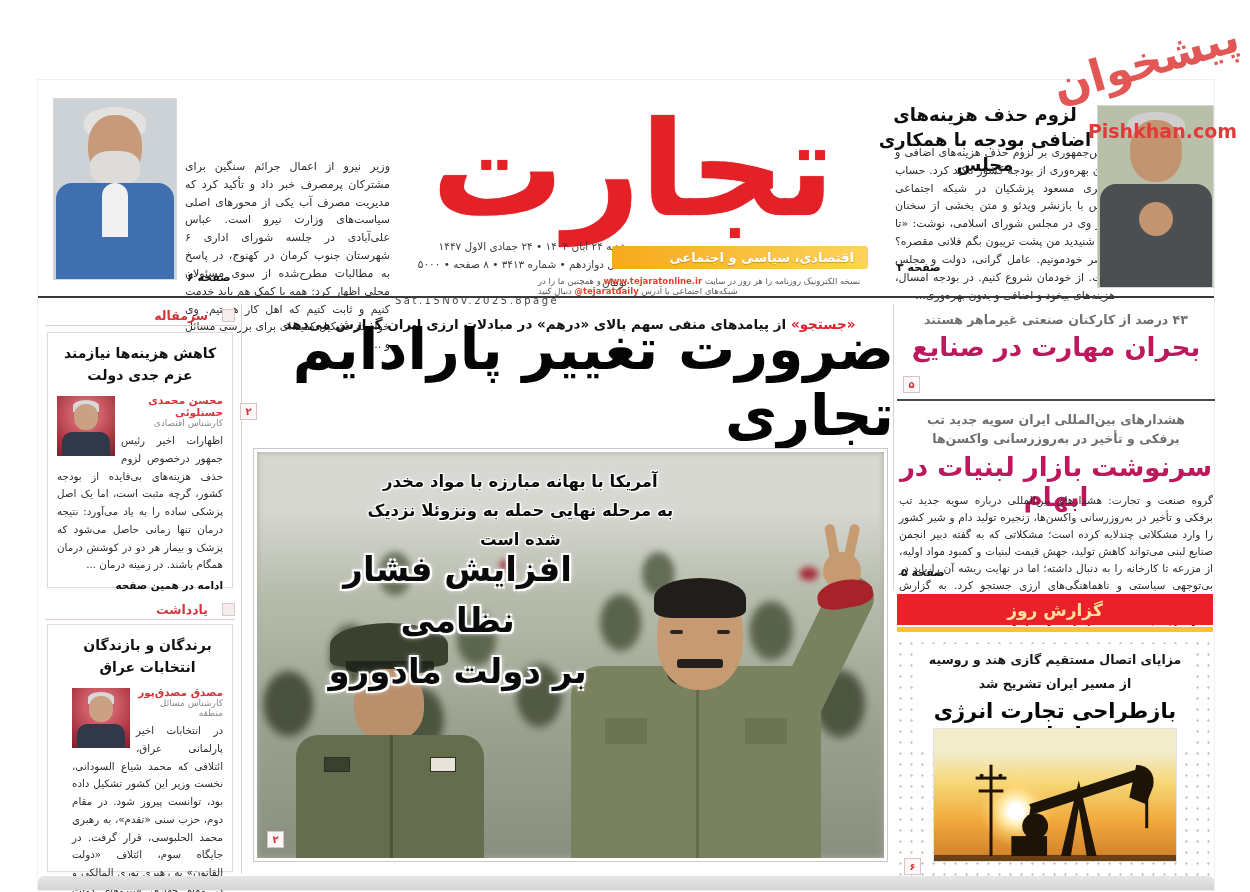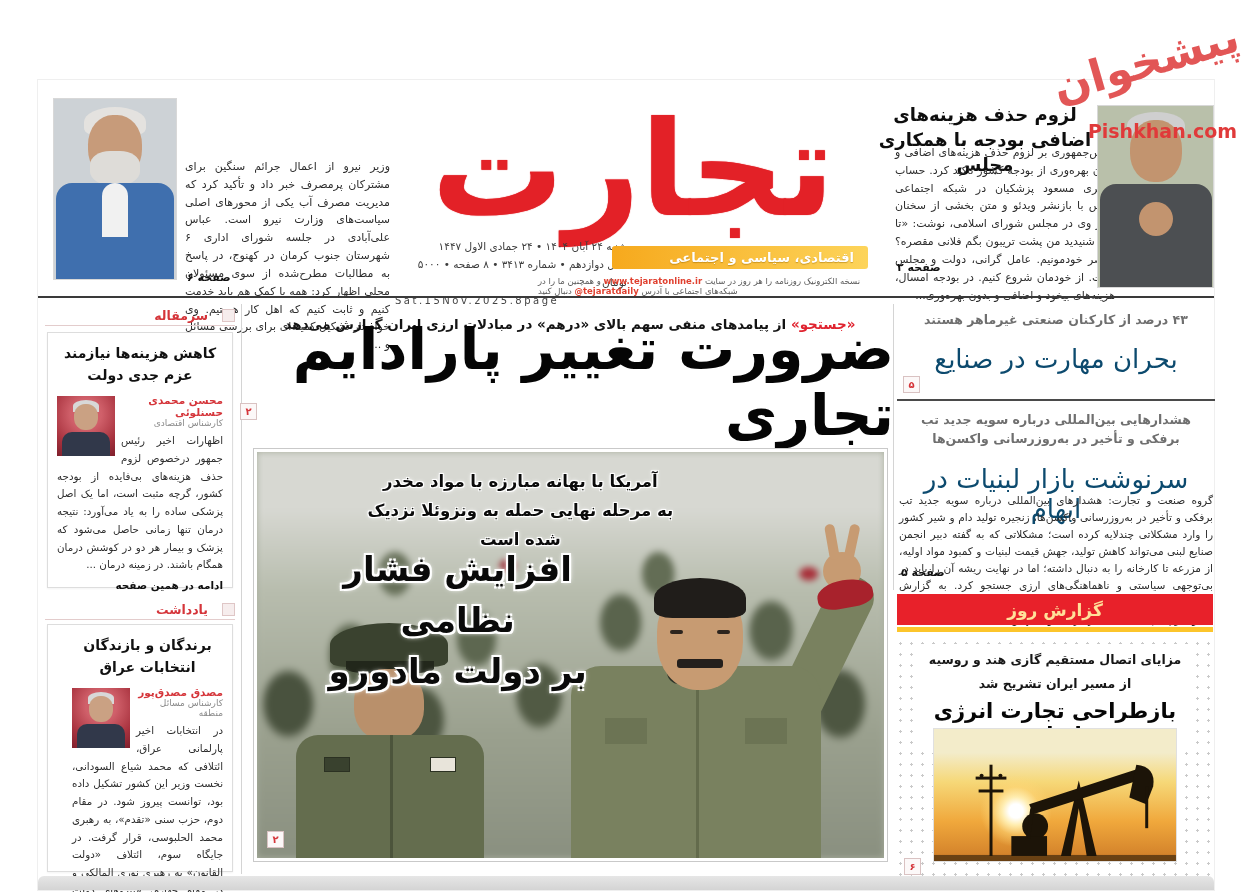--- a/index.html
+++ b/index.html
@@ -113,21 +113,21 @@
   .m-f1,.m-f2 { position:absolute; width:10px; height:36px; background:#c79b72; border-radius:5px; bottom:298px; }
   .m-f1 { right:18px; transform:rotate(-10deg); }
   .m-f2 { right:-2px; transform:rotate(12deg); }
   .m-beret { position:absolute; right:-18px; bottom:250px; width:56px; height:28px; background:#a8222c; border-radius:50% 50% 35% 35%; transform:rotate(-10deg); z-index:2; }
 
   .photo-marker { position:absolute; left:10px; bottom:10px; z-index:7; }
 
   
   .rc { position:absolute; left:859px; width:318px; }
   .rc-kicker { text-align:center; color:#6f6f6f; font-size:12.5px; font-weight:bold; }
-  .rc-title { text-align:center; color:#0c4a6e; font-weight:normal;margin-top:12px; }
+  .rc-title { text-align:center; color:#be185d; font-weight:bold; }
   .rc-divider { position:absolute; left:859px; top:319px; width:318px; height:2px; background:#4a4a4a; }
   .dairy-body { position:absolute; left:861px; top:412px; width:314px; height:90px; font-size:10.6px; line-height:1.6; text-align:justify; color:#2d2d2d; }
   .banner { position:absolute; left:859px; top:514px; width:316px; height:31px; background:#e8212a; display:flex; align-items:center; justify-content:center; }
   .banner span { color:#ffe09a; font-weight:bold; font-size:17px; }
   .banner-bar { position:absolute; left:859px; top:547px; width:316px; height:5px; background:#fcc52b; }
   .dotted { position:absolute; left:857px; top:558px; width:320px; height:242px;
     background-image:radial-gradient(#c9c9c9 1.1px, transparent 1.3px); background-size:11px 11px; }
   .energy-text { position:absolute; left:879px; top:564px; width:276px; background:#fff; text-align:center; padding:4px 2px; }
   .energy-k { font-size:12.5px; font-weight:bold; color:#171717; line-height:1.9; }
   .energy-t { font-size:21px; font-weight:bold; color:#060606; margin-top:3px; }
@@ -286,21 +286,21 @@
         <div class="marker photo-marker">۲</div>
       </div>
     </div>
 
     <div class="rc rc-kicker" style="top:232px;">۴۳ درصد از کارکنان صنعتی غیرماهر هستند</div>
     <div class="rc rc-title" style="top:252px; font-size:26px;">بحران مهارت در صنایع</div>
     <div class="marker" style="left:865px; top:296px;">۵</div>
     <div class="rc-divider"></div>
 
     <div class="rc rc-kicker" style="top:330px; line-height:1.55;">
-      <div>هشدارهایی بین‌المللی درباره سویه جدید تب</div>
+      <div>هشدارهای بین‌المللی ایران سویه جدید تب</div>
       <div>برفکی و تأخیر در به‌روزرسانی واکسن‌ها</div>
     </div>
     <div class="rc rc-title" style="top:372px; font-size:26px;">سرنوشت بازار لبنیات در ابهام</div>
     <div class="dairy-body">
       <p>گروه صنعت و تجارت: هشدارهای بین‌المللی درباره سویه جدید تب برفکی و تأخیر در به‌روزرسانی واکسن‌ها، زنجیره تولید دام و شیر کشور را وارد مشکلاتی چندلایه کرده است؛ مشکلاتی که به گفته دبیر انجمن صنایع لبنی می‌تواند کاهش تولید، جهش قیمت لبنیات و کمبود مواد اولیه، از مزرعه تا کارخانه را به دنبال داشته؛ اما در نهایت ریشه آن را باید در بی‌توجهی سیاستی و ناهماهنگی‌های ارزی جستجو کرد. به گزارش «تجارت»، بر پایه هشدارهایی که سازمان خواربار و کشاورزی ملل متحد (فائو) در پنجم ماه مه منتشر کرد، سویه جهش‌یافته‌ای...</p>
       <span class="pgref">صفحه ۵</span>
     </div>
 
     <div class="banner">
       <span>گزارش روز</span>

